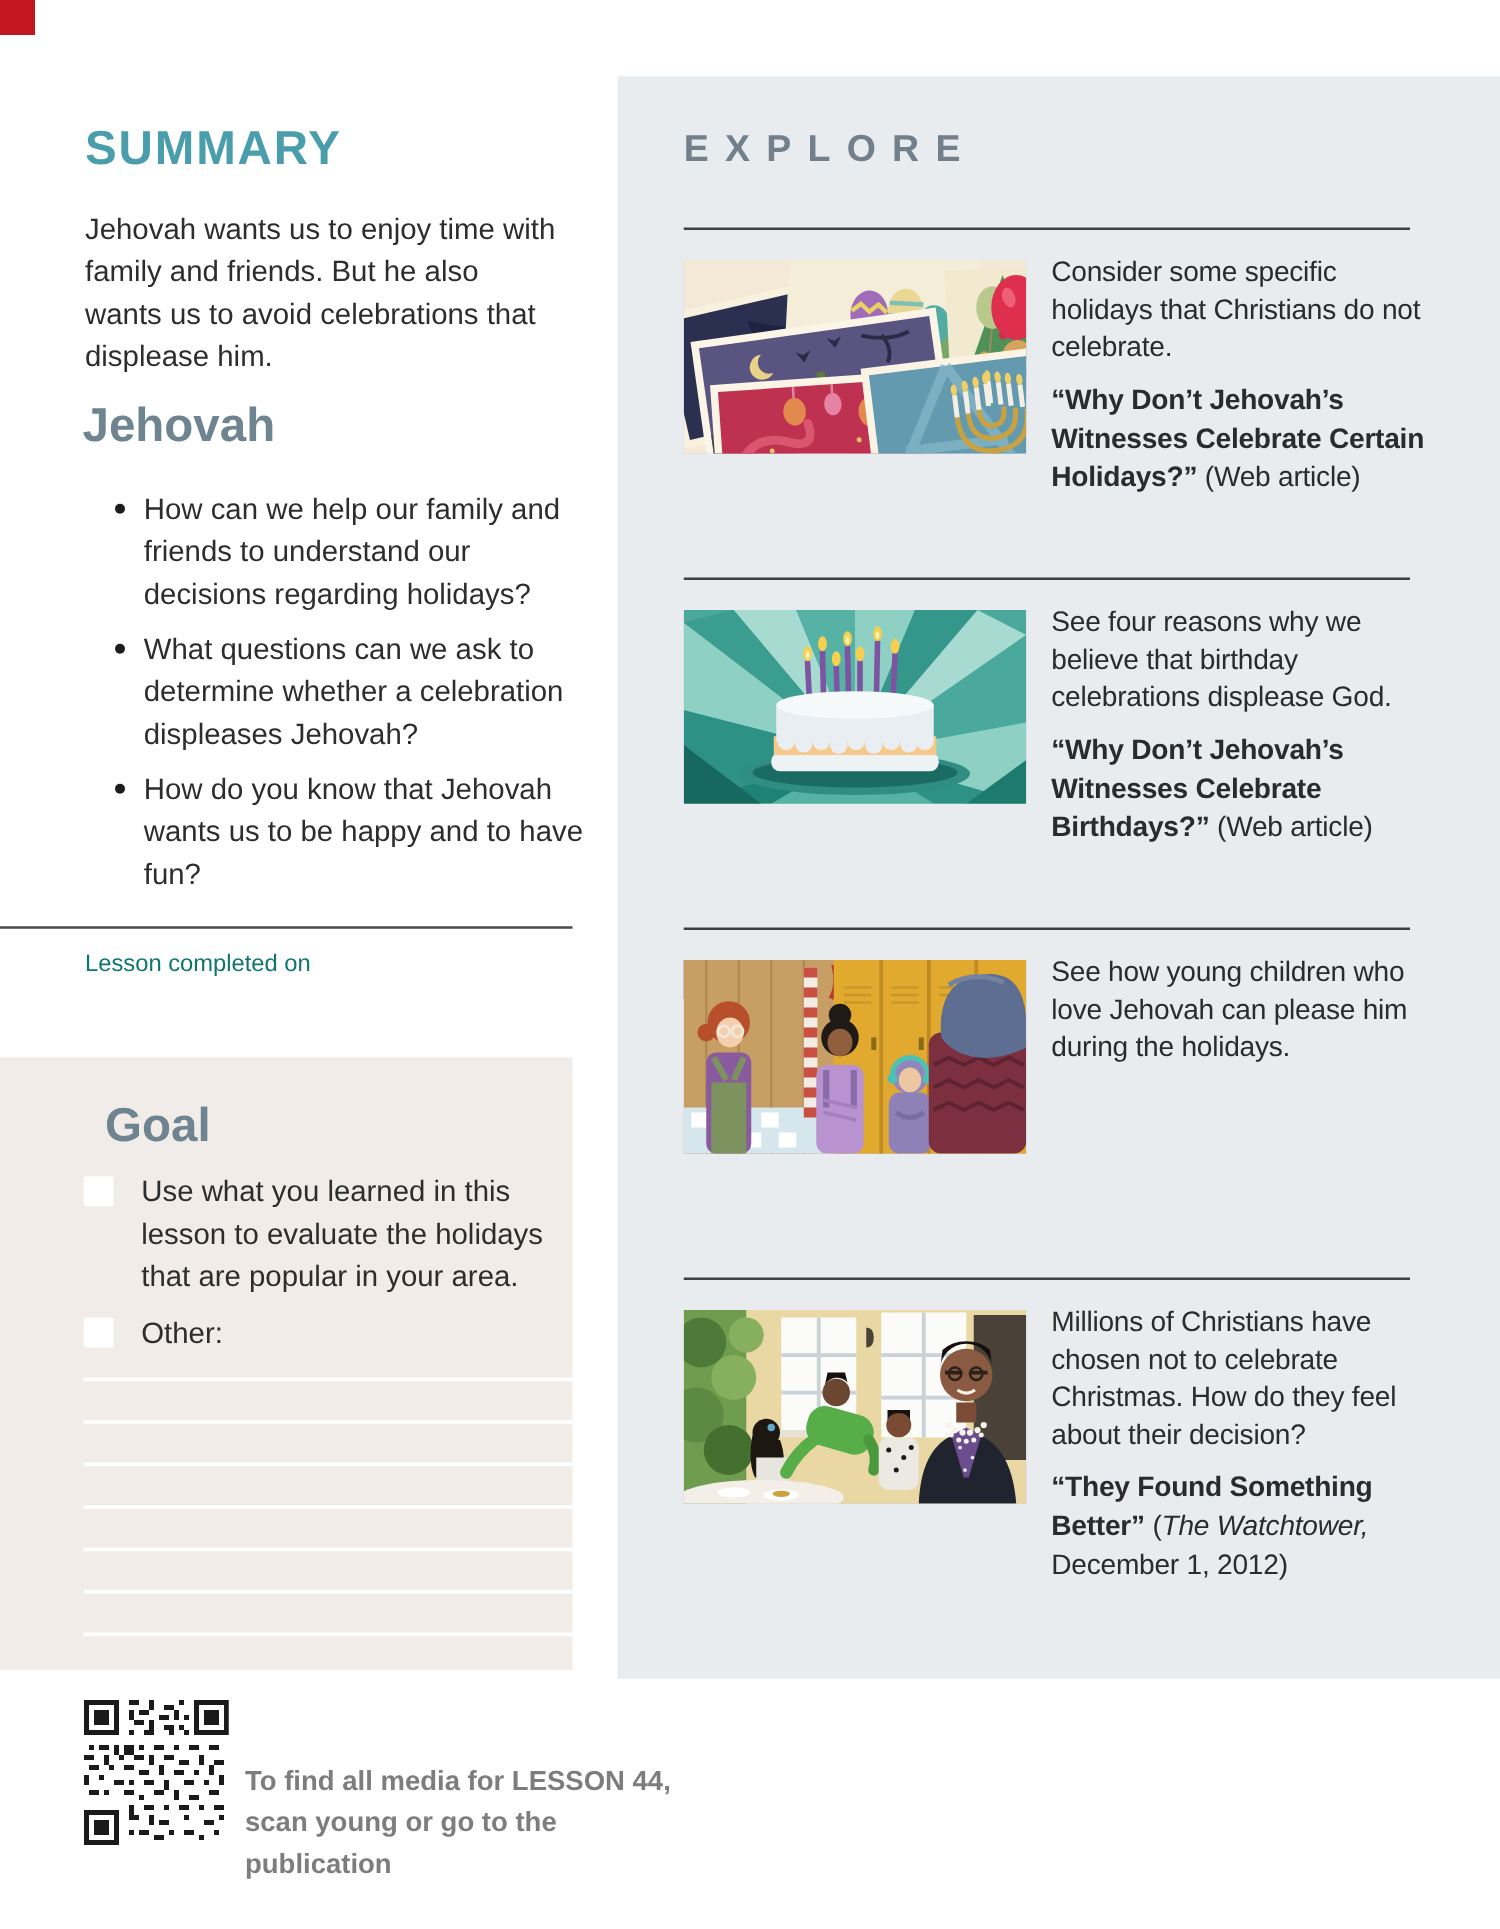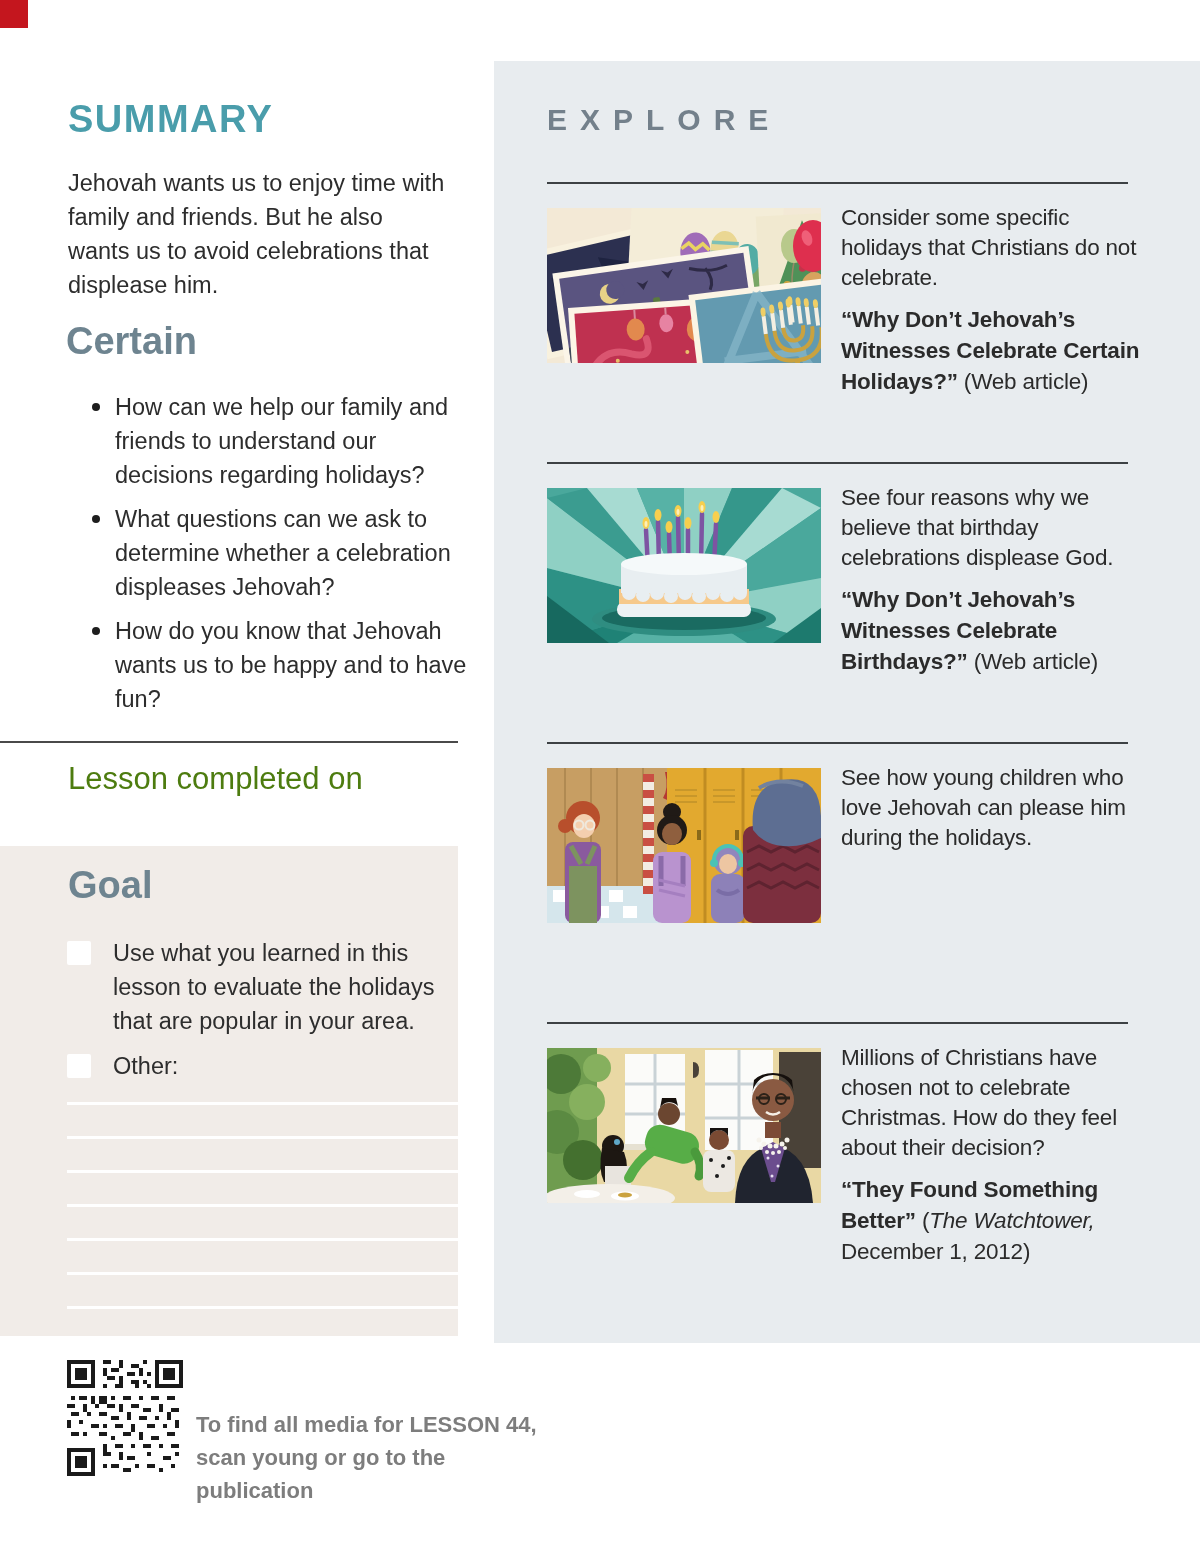--- a/index.html
+++ b/index.html
@@ -11,21 +11,21 @@
   .corner{left:0;top:0;width:28px;height:28px;background:#c4161e;}
 
   
   .summary-title{left:68px;top:98px;font-size:38px;font-weight:700;letter-spacing:1.5px;color:#4a9dab;}
   .summary-body{left:68px;top:166px;width:382px;font-size:23.5px;line-height:34px;color:#2d2d2d;}
   .review-title{left:66px;top:320px;font-size:38px;font-weight:600;color:#6e8490;}
   .review-list{left:68px;top:390px;width:400px;list-style:none;margin:0;padding:0;}
   .review-list li{position:relative;padding-left:47px;font-size:23.5px;line-height:34px;margin-bottom:10px;}
   .bullet-dot{position:absolute;left:24px;top:13px;width:8px;height:8px;border-radius:50%;background:#1d1d1d;}
   .lrule{left:0;top:741px;width:458px;height:2px;background:#4a4a4a;}
-  .lesson-completed{left:68px;top:761px;font-size:31px;color:#4d7c0f;}
+  .lesson-completed{left:68px;top:761px;font-size:19px;color:#0f766e;}
 
   .goal-panel{left:0;top:846px;width:458px;height:490px;background:#f1ece8;}
   .goal-title{left:68px;top:864px;font-size:38px;font-weight:600;color:#6e8490;}
   .goal-check1{left:67px;top:941px;}
   .goal-check2{left:67px;top:1054px;}
   .checkbox{width:24px;height:24px;background:#ffffff;border-radius:2px;display:block;}
   .goal-text1{left:113px;top:936px;width:350px;font-size:23.5px;line-height:34px;}
   .goal-text2{left:113px;top:1049px;width:350px;font-size:23.5px;line-height:34px;}
   .write-line{left:67px;width:391px;height:3px;background:#ffffff;}
 
@@ -53,32 +53,32 @@
 </head>
 <body>
 
 <div class="page">
 
   <div class="abs corner"></div>
 
   <h1 class="abs summary-title" style="margin:0;">SUMMARY</h1>
   <p class="abs summary-body" style="margin:0;">Jehovah wants us to enjoy time with family and friends. But he also wants us to avoid celebrations that displease him.</p>
 
-  <h2 class="abs review-title" style="margin:0;">Certain</h2>
+  <h2 class="abs review-title" style="margin:0;">Jehovah</h2>
   <ul class="abs review-list">
     <li><span class="bullet-dot"></span><span>How can we help our family and friends to understand our decisions regarding holidays?</span></li>
     <li><span class="bullet-dot"></span><span>What questions can we ask to determine whether a celebration displeases Jehovah?</span></li>
     <li><span class="bullet-dot"></span><span>How do you know that Jehovah wants us to be happy and to have fun?</span></li>
   </ul>
 
   <div class="abs lrule"></div>
   <div class="abs lesson-completed">Lesson completed on</div>
 
   <section class="abs goal-panel"></section>
-  <h2 class="abs goal-title" style="margin:0;">Goal</h2>
+  <h2 class="abs goal-title" style="margin:16px;">Goal</h2>
   <span class="abs goal-check1 checkbox"></span>
   <div class="abs goal-text1">Use what you learned in this lesson to evaluate the holidays that are popular in your area.</div>
   <span class="abs goal-check2 checkbox"></span>
   <div class="abs goal-text2">Other:</div>
 
   <div class="abs write-line" style="top:1102px;"></div>
   <div class="abs write-line" style="top:1136px;"></div>
   <div class="abs write-line" style="top:1170px;"></div>
   <div class="abs write-line" style="top:1204px;"></div>
   <div class="abs write-line" style="top:1238px;"></div>

